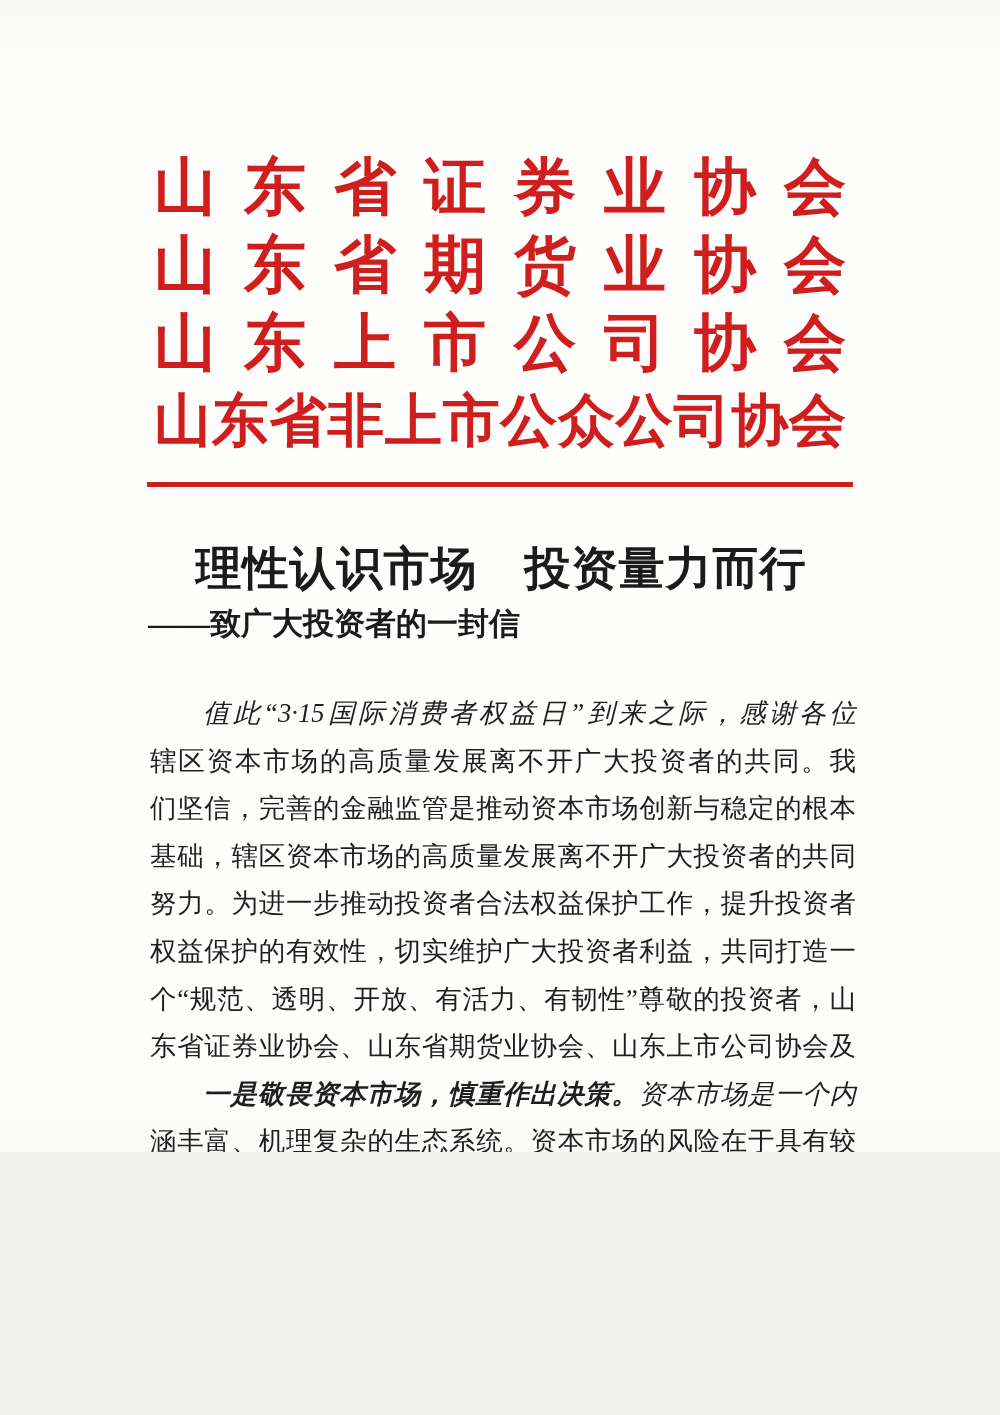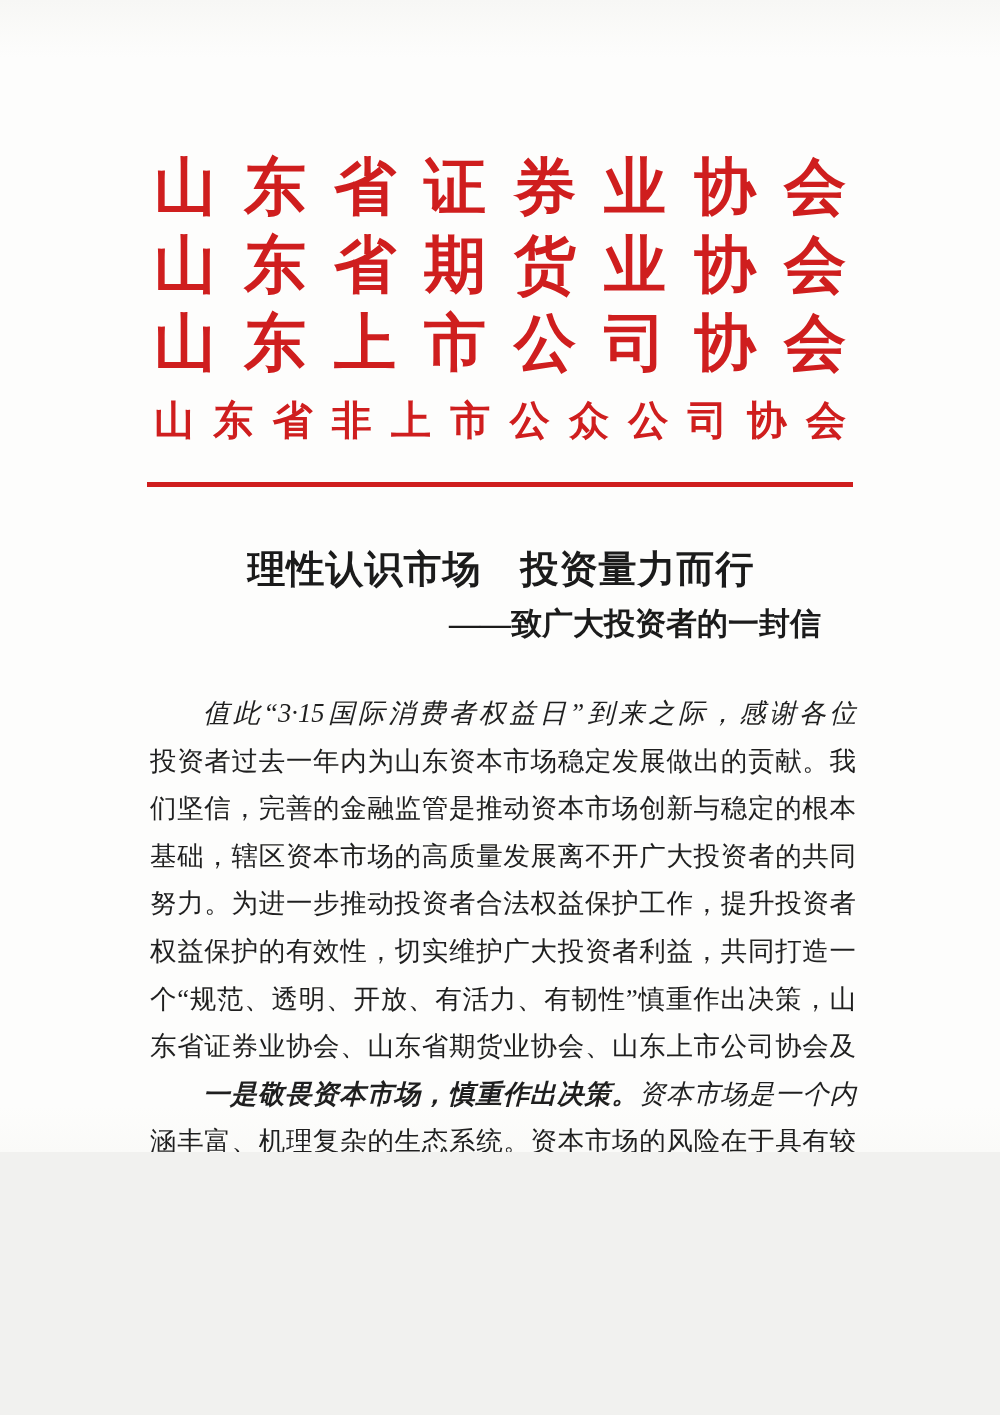--- a/index.html
+++ b/index.html
@@ -25,43 +25,42 @@
   }
   .lh-line {
     font-size: 62px;
     font-weight: 700;
     line-height: 78px;
     text-align: justify;
     text-align-last: justify;
     white-space: normal;
   }
   .lh-line:last-child {
-    font-size: 40px;
+    font-size: 57px;
   }
   .rule {
     width: 706px;
     height: 5px;
     margin: 22px auto 0 auto;
     background: var(--accent);
   }
   
   .title {
     width: 706px;
     margin: 60px 0 0 148px;
     text-align: center;
-    font-size: 38px;
+    font-size: 46px;
     font-weight: 700;
     line-height: 44px;
     color: #1b1b1b;
     letter-spacing: 1px;
   }
   .subtitle {
     width: 673px;
     margin: 13px 0 0 148px;
-    text-align: right;
     font-size: 31px;
     font-weight: 700;
     line-height: 40px;
     color: #1b1b1b;
   }
   
   .body-text {
     width: 706px;
     margin: 46px 0 0 150px;
     font-size: 26.5px;
@@ -88,24 +87,24 @@
     </div>
 
   <div class="rule"></div>
 
   <div class="title">理性认识市场　投资量力而行</div>
 
   <div class="subtitle">——致广大投资者的一封信</div>
 
   <div class="body-text">
       <div class="body-line indent fill">值此“3·15国际消费者权益日”到来之际，感谢各位</div>
-      <div class="body-line fill">投资者过去一年内为山东资本市场稳定发展做出的贡献。我</div>
+      <div class="body-line fill">辖区资本市场的高质量发展离不开广大投资者的共同。我</div>
       <div class="body-line fill">们坚信，完善的金融监管是推动资本市场创新与稳定的根本</div>
       <div class="body-line fill">基础，辖区资本市场的高质量发展离不开广大投资者的共同</div>
       <div class="body-line fill">努力。为进一步推动投资者合法权益保护工作，提升投资者</div>
       <div class="body-line fill">权益保护的有效性，切实维护广大投资者利益，共同打造一</div>
-      <div class="body-line fill">个“规范、透明、开放、有活力、有韧性”慎重作出决策，山</div>
+      <div class="body-line fill">个“规范、透明、开放、有活力、有韧性”尊敬的投资者，山</div>
       <div class="body-line fill">东省证券业协会、山东省期货业协会、山东上市公司协会及</div>
       <div class="body-line indent fill"><span class="bold-lead">一是敬畏资本市场，慎重作出决策。</span>资本市场是一个内</div>
       <div class="body-line fill">涵丰富、机理复杂的生态系统。资本市场的风险在于具有较</div>
     </div>
 
 </div>
 
 </body></html>

